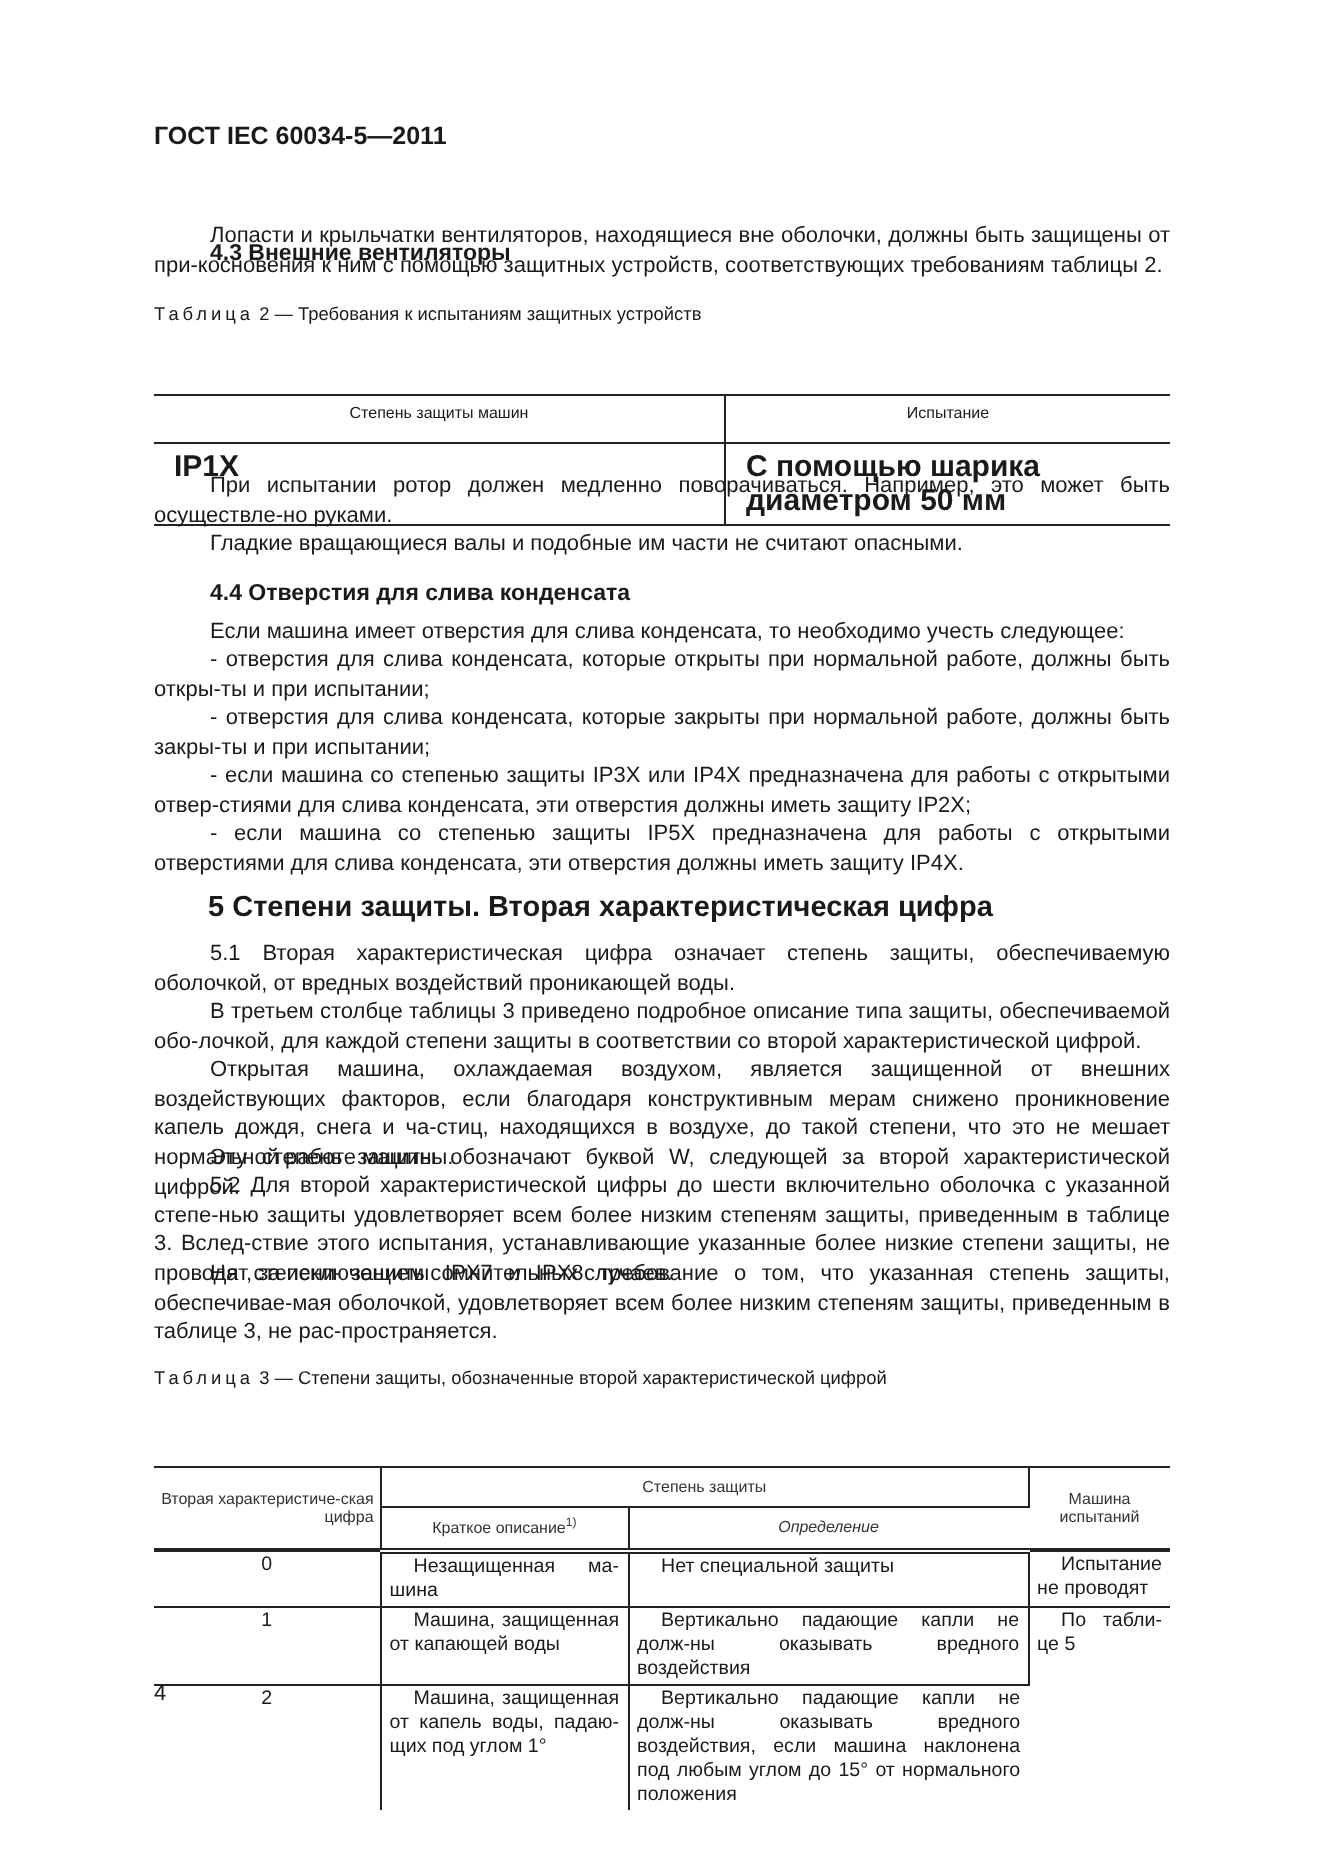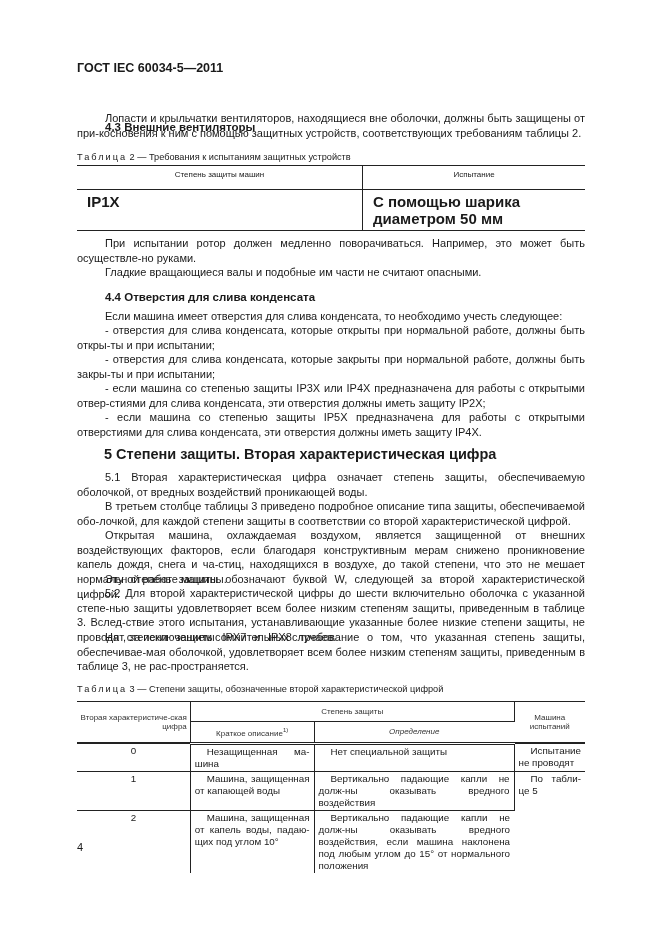--- a/index.html
+++ b/index.html
@@ -4,21 +4,21 @@
 <style>
   html, body { margin:0; padding:0; background:#ffffff; }
   body { width:661px; height:936px; position:relative; overflow:hidden;
          font-family:"Liberation Sans", sans-serif; color:#1a1a1a; }
   .abs { position:absolute; }
   .hdr { left:77px; top:61px; font-size:12.5px; font-weight:bold; }
   .h3 { font-size:11.5px; font-weight:bold; }
   .p { font-size:11px; line-height:14.6px; text-align:justify; width:508px; left:77px; }
   .cap { font-size:9.2px; left:77px; }
   .cap .sp { letter-spacing:2px; }
-  table { border-collapse:collapse; position:absolute; font-size:9.6px; }
+  table { border-collapse:collapse; position:absolute; font-size:9.6px;margin-top:32px; }
   td, th { padding:2px 4px; vertical-align:top; font-weight:normal; }
   .t2 { left:77px; top:165px; width:508px; border-top:1px solid #222; border-bottom:1px solid #222; }
   .t2 th { font-size:8px; text-align:center; height:15px; padding:4px 4px; border-bottom:1px solid #222; }
   .t2 td { height:13px; padding:3px 10px; font-size:15px; border-bottom:1px solid #222;font-weight:bold; }
   .t2 .c1 { width:265px; border-right:1px solid #222; }
   .t3 { left:77px; top:701px; width:508px; border-top:1px solid #222; }
   .t3 th { font-size:8px; text-align:center; vertical-align:middle; border-right:1px solid #222; padding:2px 3px; color:#333; }
   .t3 td { font-size:9.8px; line-height:12px; border-right:1px solid #222; padding:1px 4px 1px 4px; }
   .t3 tr.headlast th { border-bottom:3px double #222; }
   .t3 td:last-child, .t3 th:last-child { border-right:none; }
@@ -89,19 +89,19 @@
     <td class="just" style="border-top:2px solid #222;">Испытание не проводят</td>
   </tr>
   <tr>
     <td class="num" style="border-bottom:1px solid #222;">1</td>
     <td class="just" style="border-bottom:1px solid #222;">Машина, защищенная от капающей воды</td>
     <td class="just" style="border-bottom:1px solid #222;">Вертикально падающие капли не долж-ны оказывать вредного воздействия</td>
     <td class="just" rowspan="2">По табли-це 5</td>
   </tr>
   <tr>
     <td class="num">2</td>
-    <td class="just">Машина, защищенная от капель воды, падаю-щих под углом 10°</td>
+    <td class="just">Машина, защищенная от капель воды, падаю-щих под углом 1°</td>
     <td class="just">Вертикально падающие капли не долж-ны оказывать вредного воздействия, если машина наклонена под любым углом до 15° от нормального положения</td>
   </tr>
 </tbody>
   </table>
 
 <div class="abs pg">4</div>
 
 </body></html>

